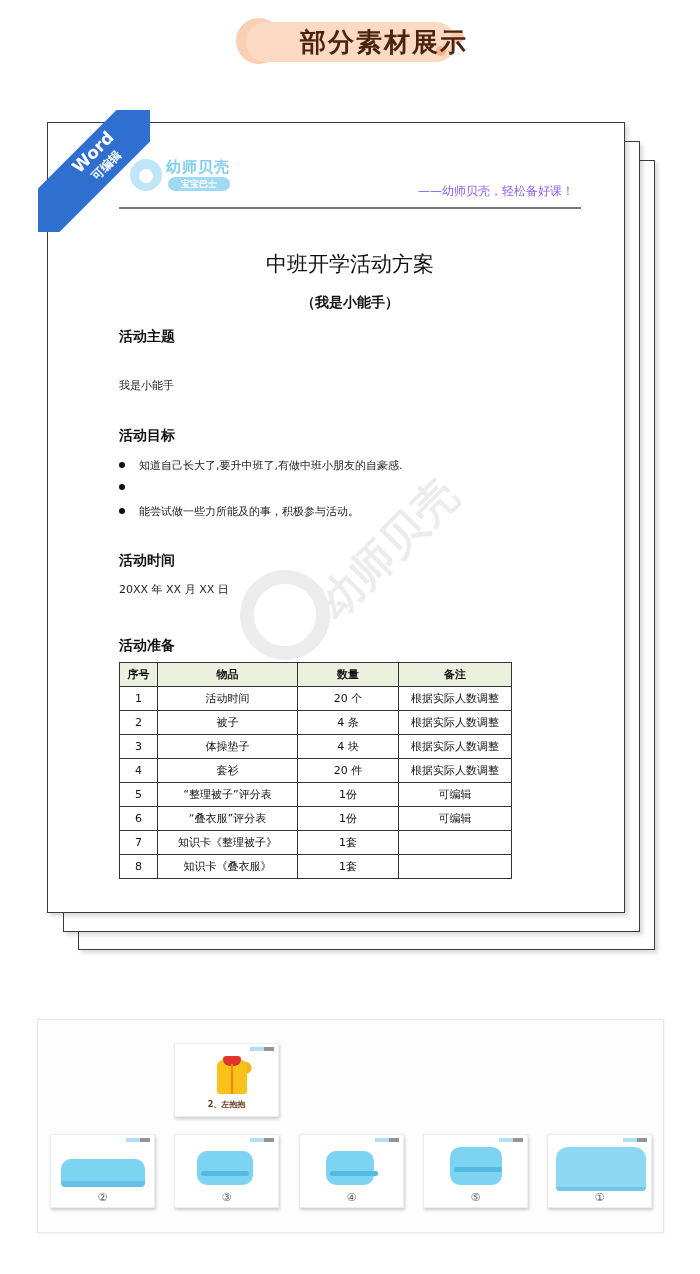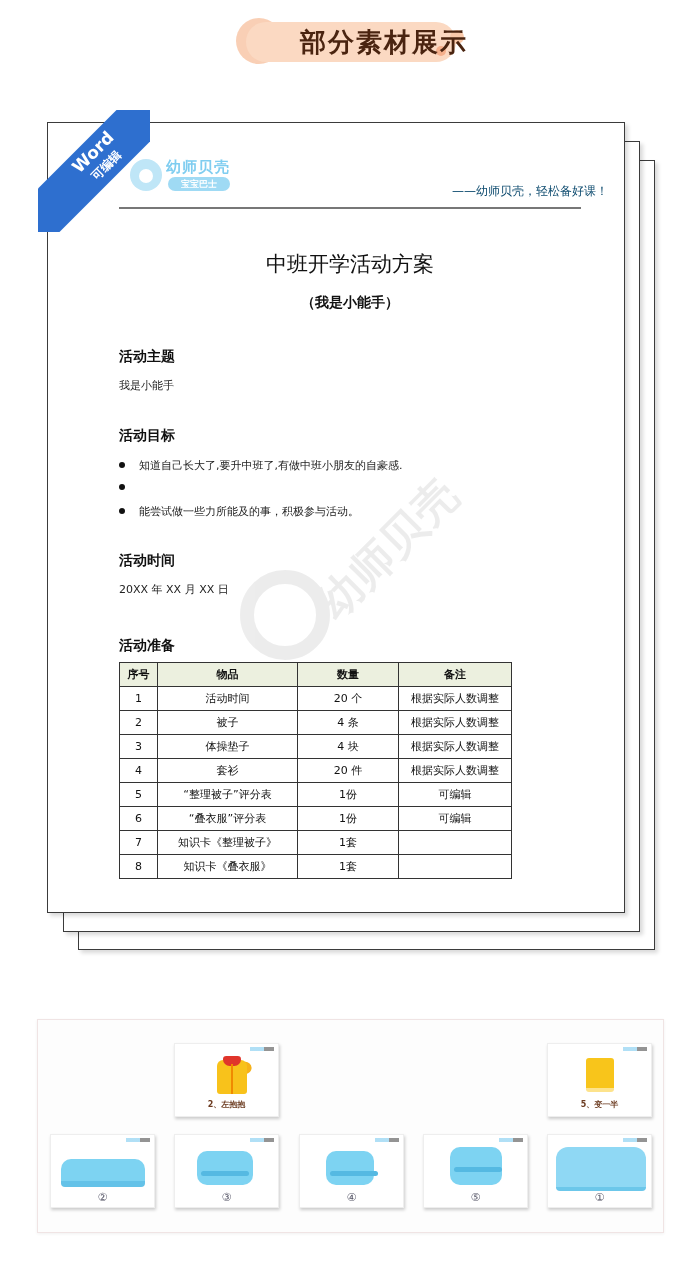--- a/index.html
+++ b/index.html
@@ -26,21 +26,21 @@
   .ribbon .r2 { font-size: 12px; font-weight: bold; line-height: 16px; }
   .ribbon-fold { position: absolute; left: 38px; top: 222px; width: 9px; height: 10px; background: #1d4c94; }
   .ribbon-fold2 { position: absolute; left: 139px; top: 110px; width: 9px; height: 10px; background: #1d4c94; }
 
   
   .logo { position: absolute; left: 130px; top: 157px; width: 110px; height: 38px; }
   .logo .mark { position: absolute; left: 0; top: 2px; width: 32px; height: 32px; border-radius: 50%; background: #bfe6f7; }
   .logo .mark:after { content: ""; position: absolute; left: 9px; top: 10px; width: 14px; height: 14px; border-radius: 50%; background: #fff; }
   .logo .name { position: absolute; left: 36px; top: 1px; font-size: 15px; font-weight: bold; color: #7fcdf0; letter-spacing: 1px; }
   .logo .pill { position: absolute; left: 38px; top: 20px; width: 62px; height: 14px; border-radius: 7px; background: #9fdaf4; color: #fff; font-size: 9px; text-align: center; line-height: 14px; font-weight: bold; }
-  .slogan { position: absolute; left: 418px; top: 183px; font-size: 12px; color: #0c4a6e; margin-left: 34px; }
+  .slogan { position: absolute; left: 418px; top: 183px; font-size: 12px; color: #8b5cf6; }
   .hr { position: absolute; left: 119px; top: 207px; width: 462px; height: 2px; background: #777; }
 
   .doc-title { position: absolute; left: 119px; width: 462px; top: 250px; text-align: center; font-size: 21px; color: #111; }
   .doc-sub { position: absolute; left: 119px; width: 462px; top: 294px; text-align: center; font-size: 14px; font-weight: bold; }
   .sec-h { position: absolute; left: 119px; font-size: 14px; font-weight: bold; }
   .sec-t { position: absolute; left: 119px; font-size: 11px; color: #222; }
   .bullet { position: absolute; left: 119px; font-size: 11px; color: #222; }
   .bullet .dot { display: inline-block; width: 6px; height: 6px; border-radius: 50%; background: #111; margin-right: 14px; vertical-align: middle; position: relative; top: -1px; }
 
   
@@ -107,21 +107,21 @@
   <div class="mark"></div>
   <div class="name">幼师贝壳</div>
   <div class="pill">宝宝巴士</div>
 </div>
 <div class="slogan">——幼师贝壳，轻松备好课！</div>
 <div class="hr"></div>
 
 <div class="doc-title">中班开学活动方案</div>
 <div class="doc-sub">（我是小能手）</div>
 
-<div class="sec-h" style="top:348px">活动主题</div>
+<div class="sec-h" style="top:328px">活动主题</div>
 <div class="sec-t" style="top:378px">我是小能手</div>
 
 <div class="sec-h" style="top:427px">活动目标</div>
 <div class="bullet" style="top:458px"><span class="dot"></span><span>知道自己长大了,要升中班了,有做中班小朋友的自豪感.</span></div>
 <div class="bullet" style="top:481px"><span class="dot"></span></div>
 <div class="bullet" style="top:504px"><span class="dot"></span><span>能尝试做一些力所能及的事，积极参与活动。</span></div>
 
 <div class="sec-h" style="top:552px">活动时间</div>
 <div class="sec-t" style="top:582px">20XX 年 XX 月 XX 日</div>
 
@@ -193,25 +193,20 @@
   <div class="thumb" style="left:136px;top:23px">
     <div class="mini-logo"></div>
     <div class="jacket" style="width:50px;margin-left:-25px">
         <div class="arm-r"></div>
         <div class="body"></div>
         <div class="collar"></div>
         <div class="zip"></div>
       </div>
     <div class="cap">2、左抱抱</div>
   </div>
-  <div class="thumb" style="left:509px;top:23px">
-    <div class="mini-logo"></div>
-    <div class="fold5"></div>
-    <div class="cap">5、变一半</div>
-  </div>
 
   <div class="thumb" style="left:12px;top:114px">
     <div class="mini-logo"></div>
     <div class="quilt-flat"></div>
     <div class="cap num">②</div>
   </div>
   <div class="thumb" style="left:136px;top:114px">
     <div class="mini-logo"></div>
     <div class="quilt-fold"></div>
     <div class="cap num">③</div>

